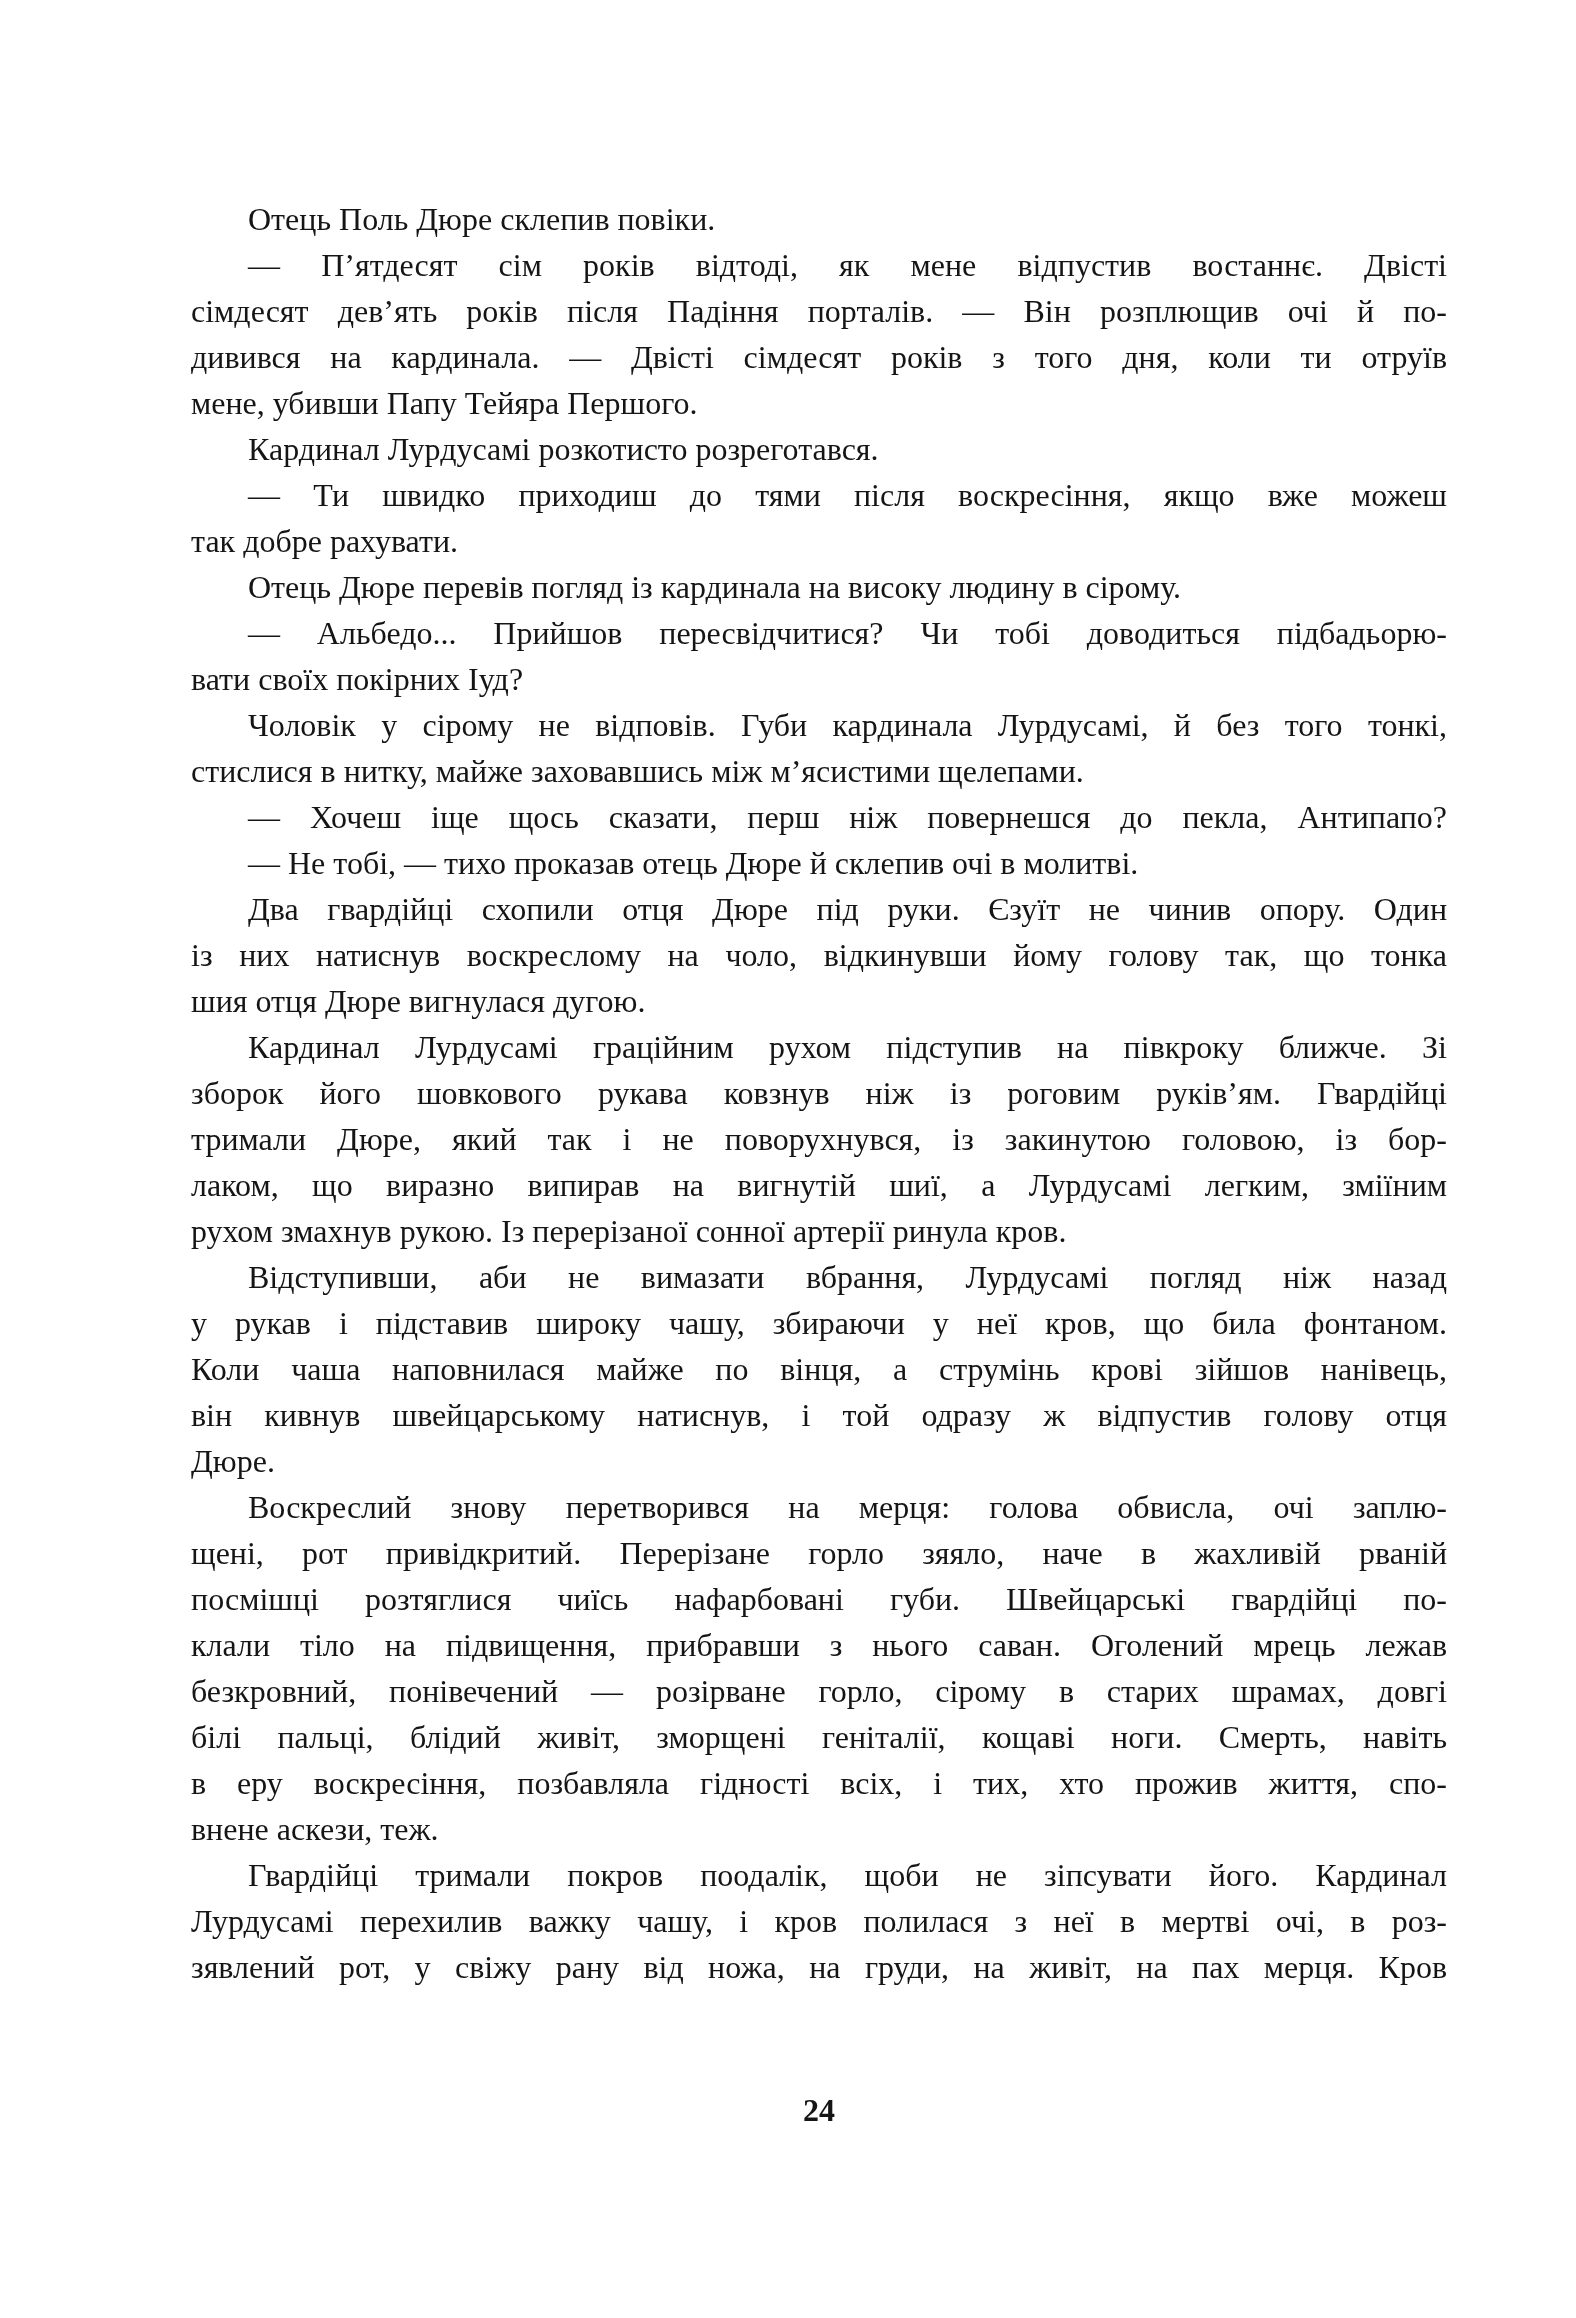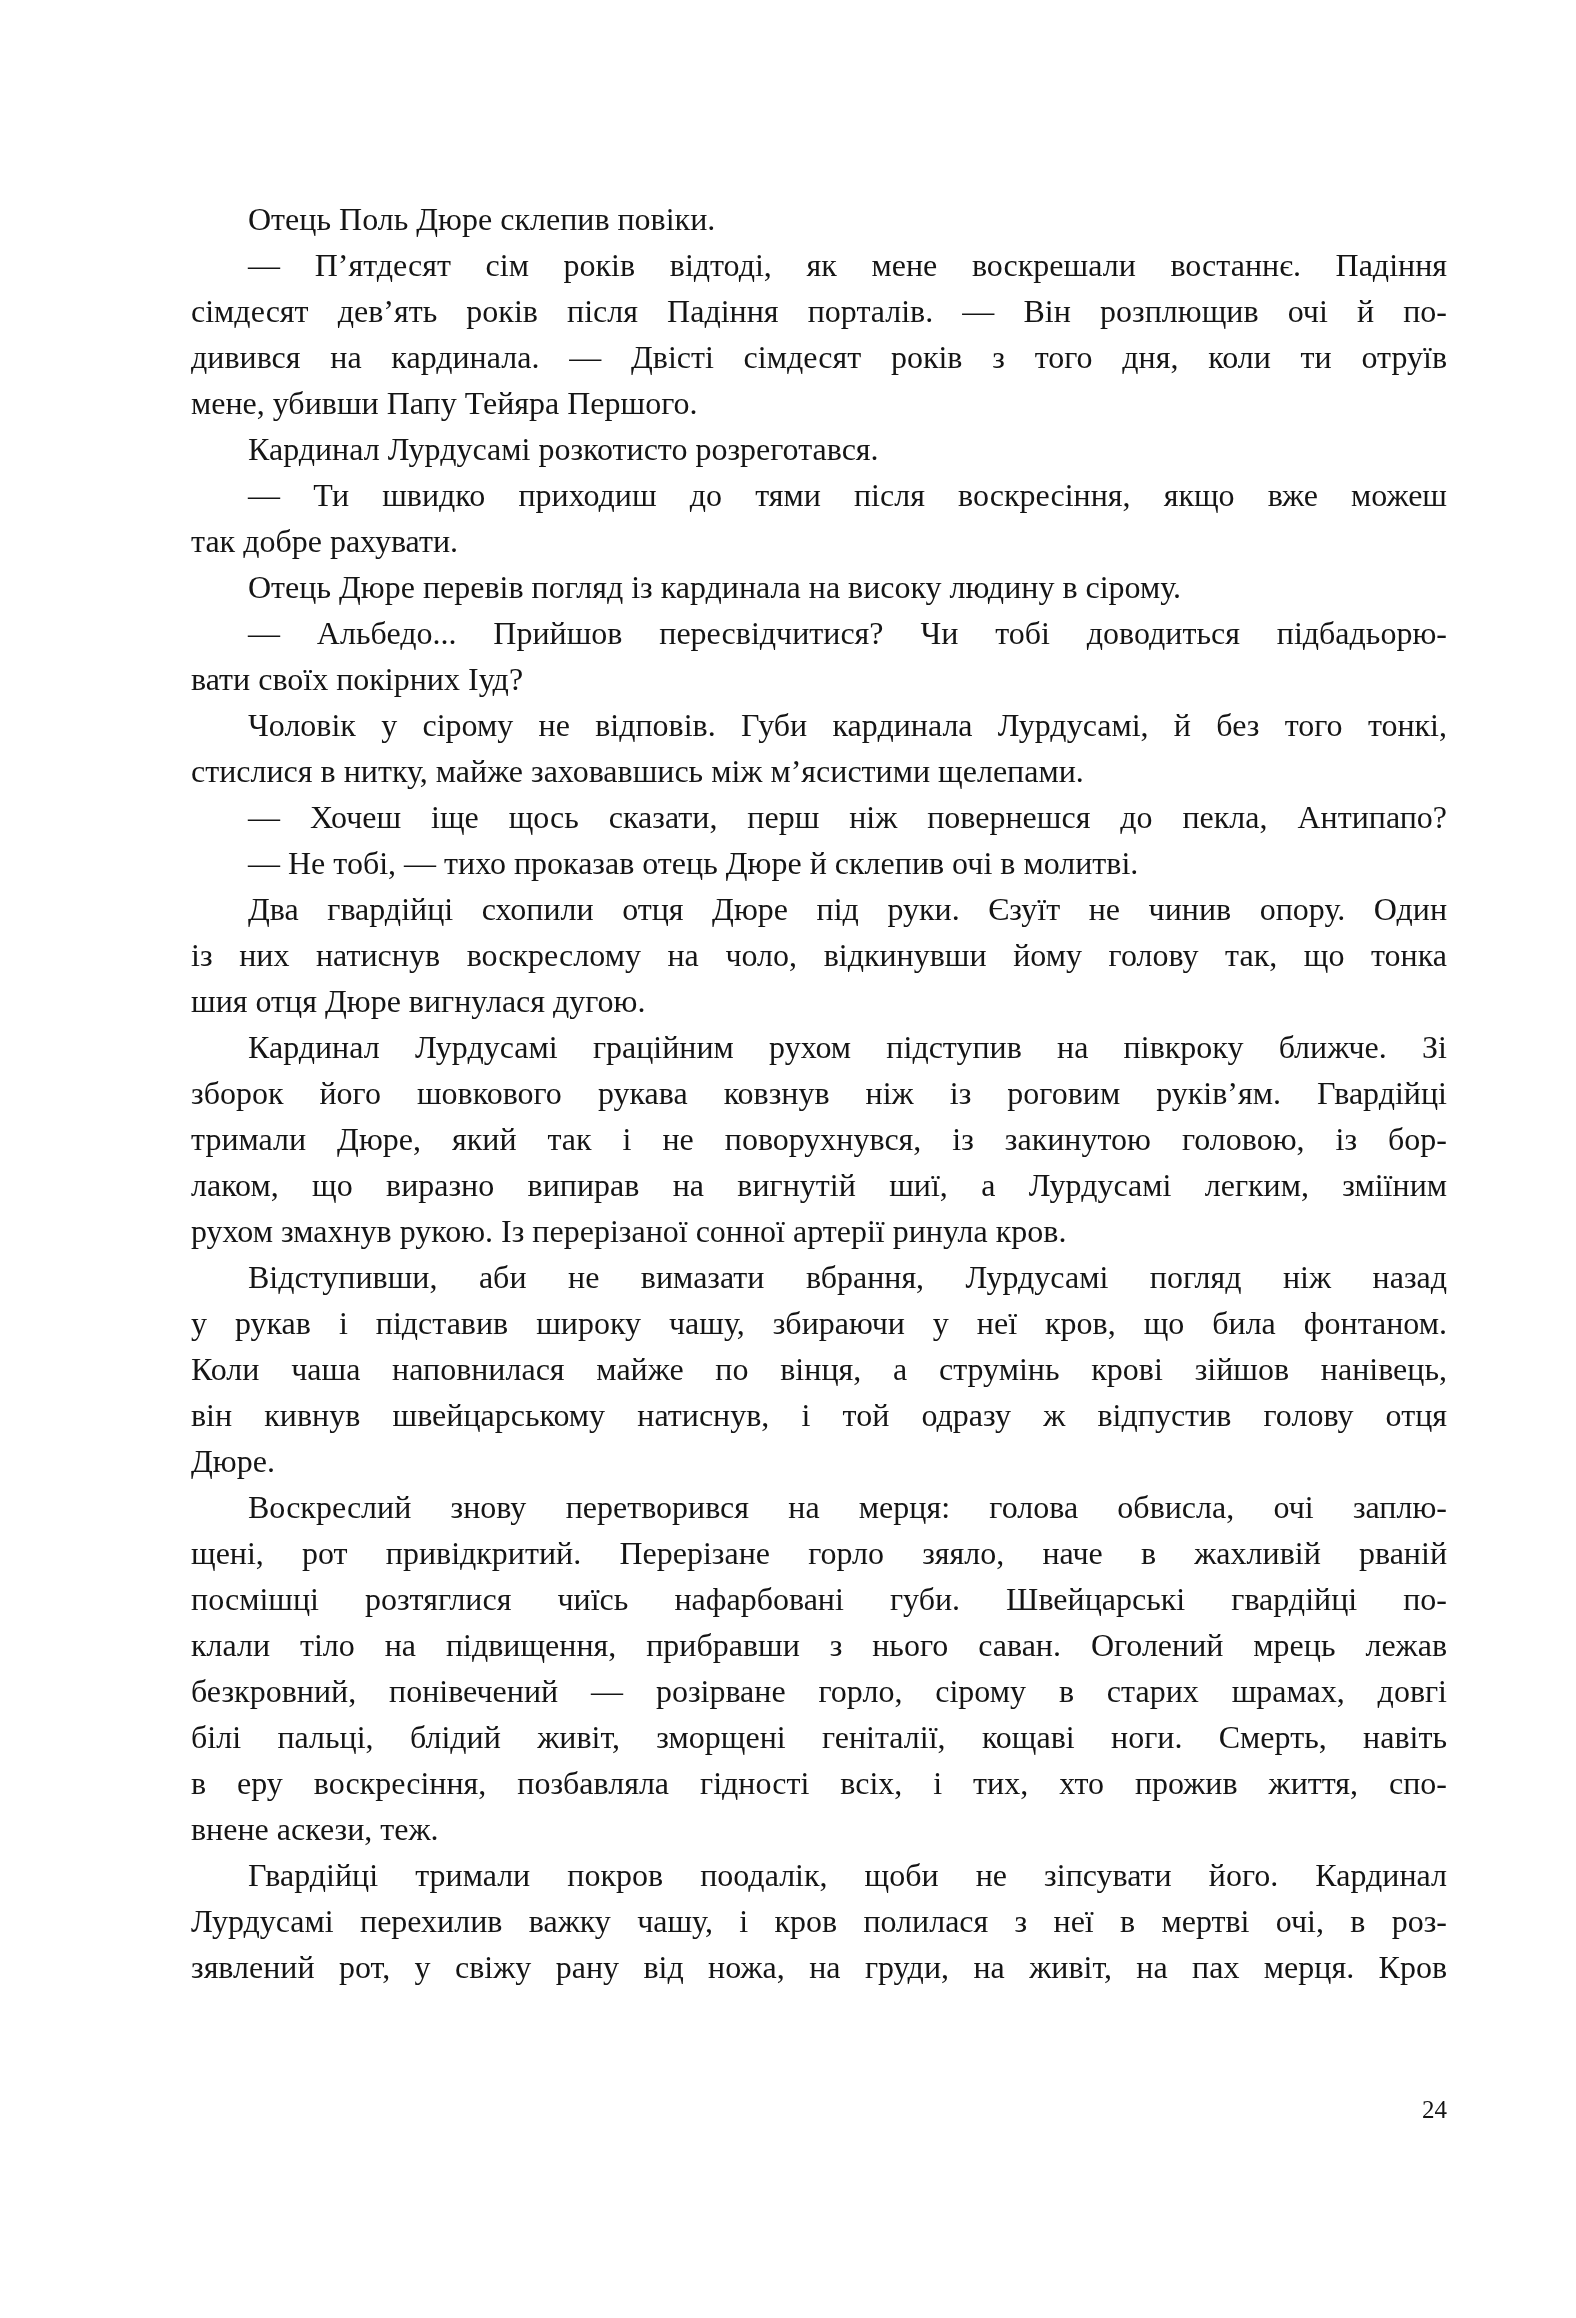--- a/index.html
+++ b/index.html
@@ -34,32 +34,33 @@
     text-align-last: justify;
   }
   .line.indent {
     text-indent: 57px;
   }
   .folio {
     position: absolute;
     left: 191px;
     top: 2087px;
     width: 1256px;
-    text-align: right;
-    font-size: 25px;
+    text-align: center;
+    font-size: 32px;
     line-height: 46px;
+    font-weight: bold;
   }
 </style>
 </head>
 <body>
 
 <div class="page">
   <main class="text-block">
       <div class="line indent">Отець Поль Дюре склепив повіки.</div>
-      <div class="line indent justify">— П’ятдесят сім років відтоді, як мене воскрешали востаннє. Падіння</div>
+      <div class="line indent justify">— П’ятдесят сім років відтоді, як мене відпустив востаннє. Двісті</div>
       <div class="line justify">сімдесят дев’ять років після Падіння порталів. — Він розплющив очі й по-</div>
       <div class="line justify">дивився на кардинала. — Двісті сімдесят років з того дня, коли ти отруїв</div>
       <div class="line">мене, убивши Папу Тейяра Першого.</div>
       <div class="line indent">Кардинал Лурдусамі розкотисто розреготався.</div>
       <div class="line indent justify">— Ти швидко приходиш до тями після воскресіння, якщо вже можеш</div>
       <div class="line">так добре рахувати.</div>
       <div class="line indent">Отець Дюре перевів погляд із кардинала на високу людину в сірому.</div>
       <div class="line indent justify">— Альбедо... Прийшов пересвідчитися? Чи тобі доводиться підбадьорю-</div>
       <div class="line">вати своїх покірних Іуд?</div>
       <div class="line indent justify">Чоловік у сірому не відповів. Губи кардинала Лурдусамі, й без того тонкі,</div>

